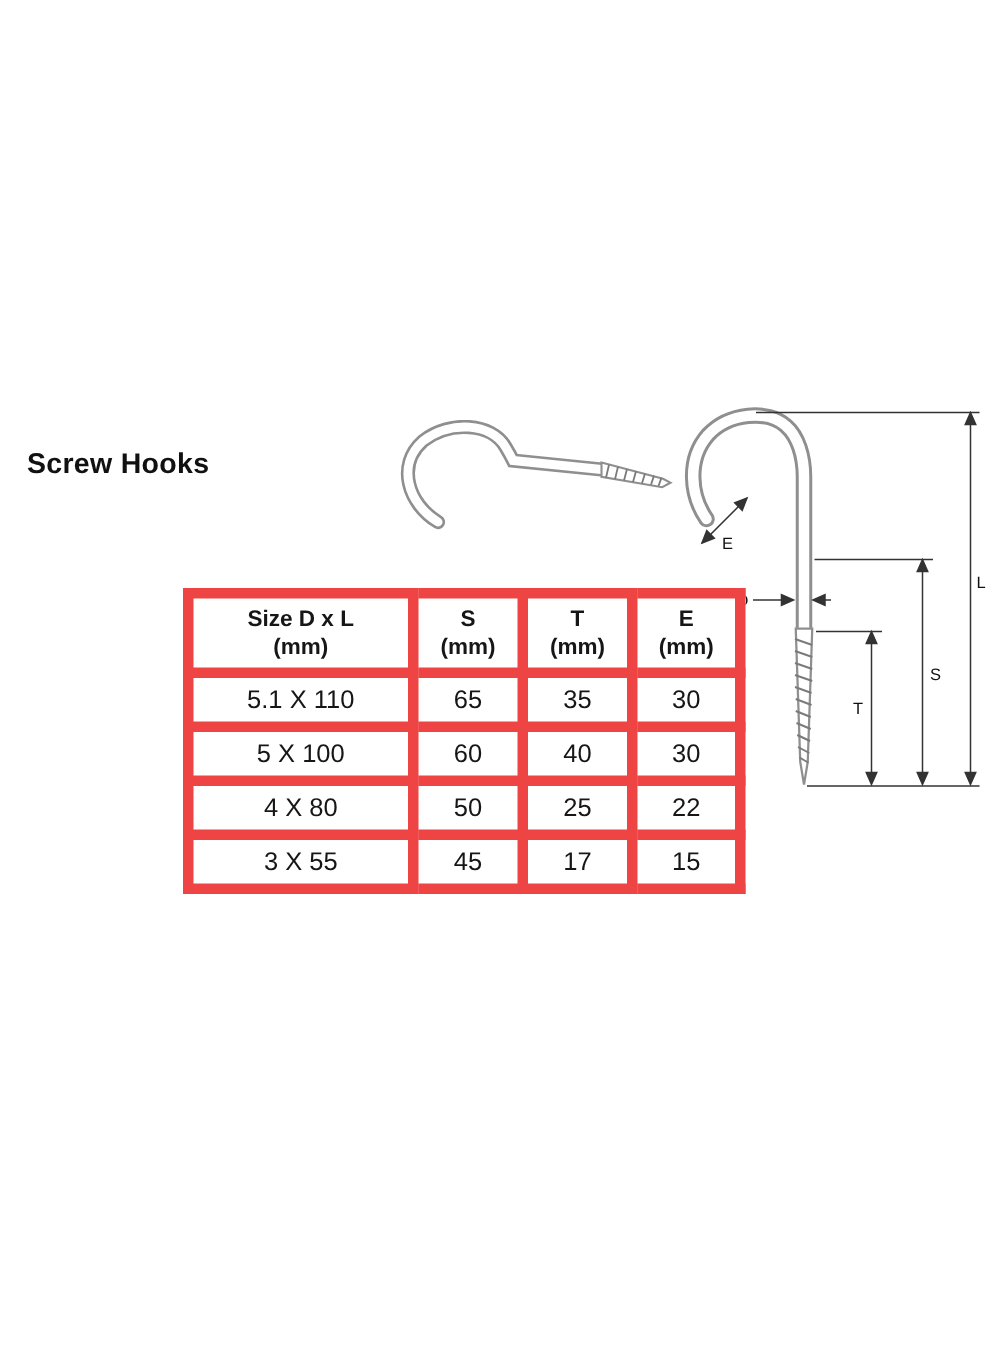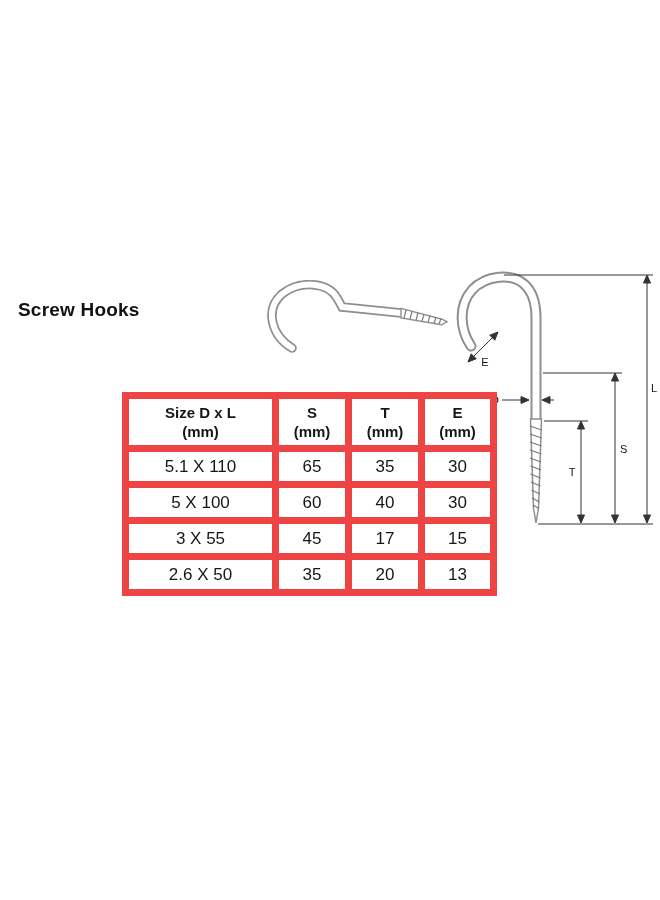--- a/index.html
+++ b/index.html
@@ -142,27 +142,27 @@
         <td>35</td>
         <td>30</td>
       </tr>
       <tr>
         <td>5 X 100</td>
         <td>60</td>
         <td>40</td>
         <td>30</td>
       </tr>
       <tr>
+        <td>4 X 80</td>
+        <td>50</td>
+        <td>25</td>
+        <td>22</td>
+      </tr>
+      <tr>
         <td>3 X 55</td>
         <td>45</td>
         <td>17</td>
         <td>15</td>
-      </tr>
-      <tr>
-        <td>2.6 X 50</td>
-        <td>35</td>
-        <td>20</td>
-        <td>13</td>
       </tr>
     </tbody>
   </table>
 
 </div>
 
 </body></html>

